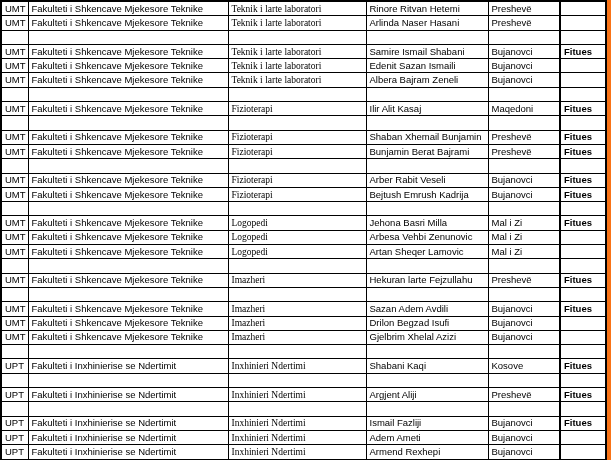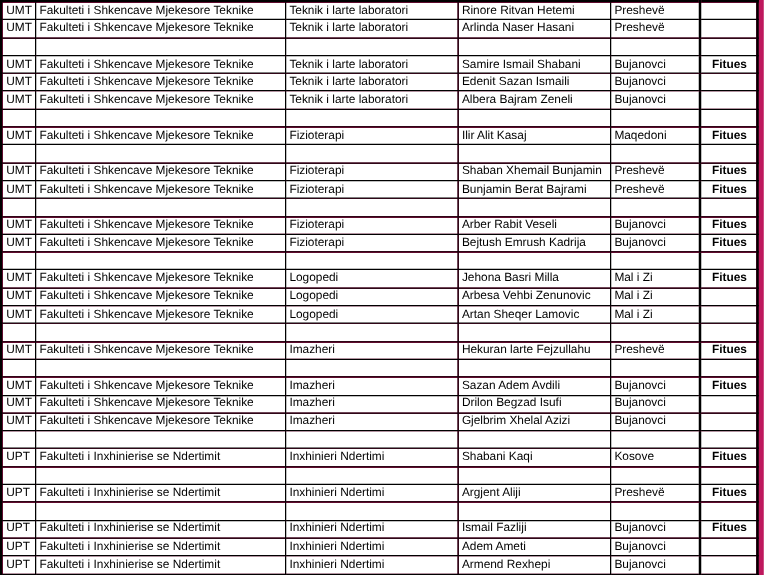--- a/index.html
+++ b/index.html
@@ -9,21 +9,21 @@
     width: 611px;
     height: 460px;
     overflow: hidden;
   }
   .sheet {
     position: absolute;
     top: 0;
     left: 0;
     width: 611px;
     height: 460px;
-    background: #be185d;
+    background: #f97316;
     font-family: "Liberation Sans", sans-serif;
     color: #000000;
   }
   table.grid {
     border-collapse: collapse;
     table-layout: fixed;
     width: 605px;
     border: 2px solid #000000;
   }
   table.grid td {
@@ -32,24 +32,24 @@
     padding: 0 2px 0 3px;
     font-size: 9.5px;
     line-height: 12px;
     white-space: nowrap;
     overflow: hidden;
     vertical-align: middle;
     background: #ffffff;
   }
   .col-code    { width: 27px;  }
   .col-faculty { width: 200px; }
-  .col-program { width: 138px; }
+  .col-program { width: 138px; font-family: Liberation Serif, serif; }
   .col-name    { width: 122px; }
   .col-city    { width: 72px; margin-left: 11px;  }
-  .col-status  { width: 46px;  border-left-width: 2px !important; text-align: center; }
+  .col-status  { width: 46px;  border-left-width: 2px !important; }
   td.status-bold { font-weight: 700; }
 </style>
 </head>
 <body>
 
 <div class="sheet">
   <table class="grid">
     <colgroup>
       <col class="col-code">
       <col class="col-faculty">

